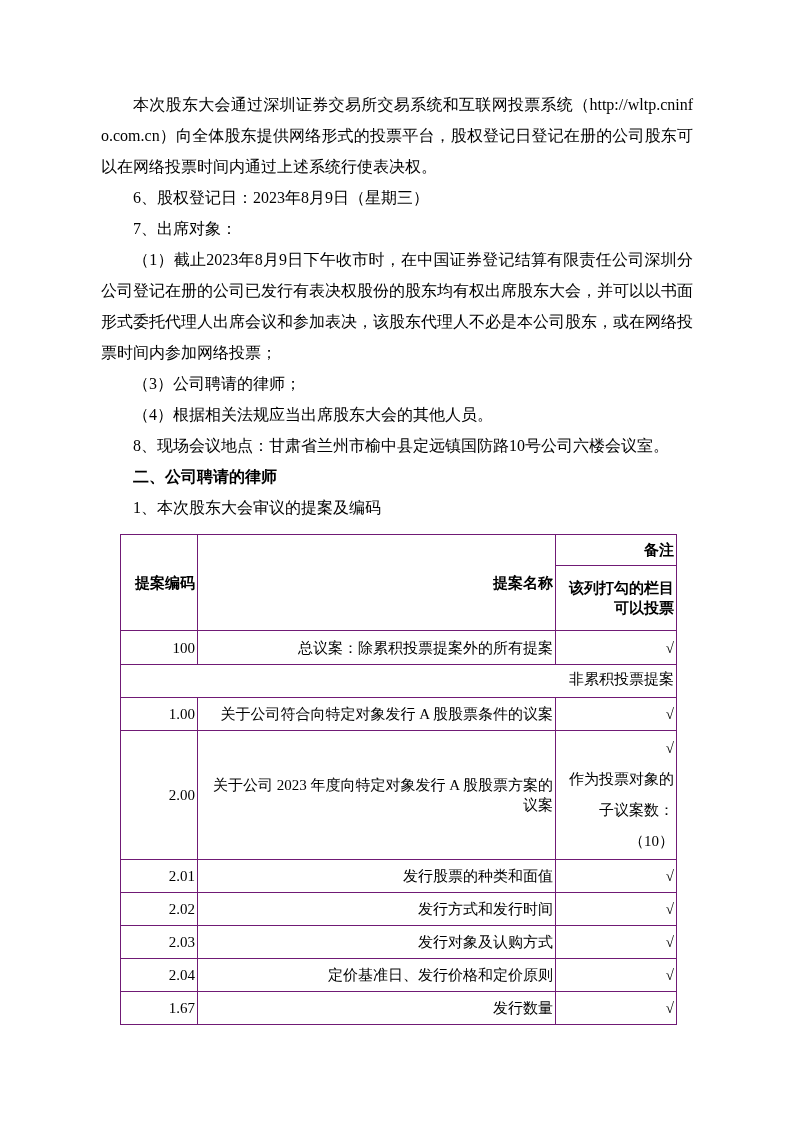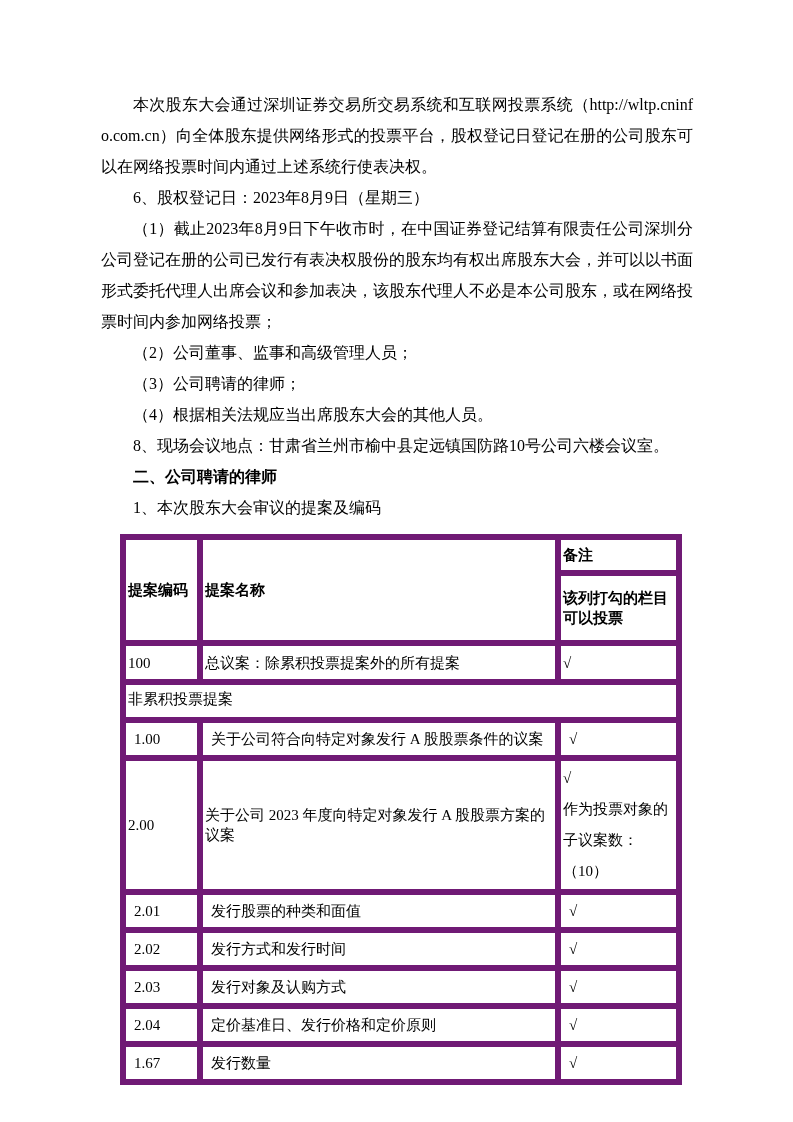--- a/index.html
+++ b/index.html
@@ -36,24 +36,24 @@
     text-align: left;
   }
   table.proposal-table {
     border-collapse: collapse;
     table-layout: fixed;
     width: 556px;
     margin-top: 11px;
     margin-left: 19px;
   }
   table.proposal-table td {
-    border: 6px solid #701a75;
+    border: 1px solid #701a75;
     font-size: 15px;
     line-height: 20px;
-    text-align: left;
+    text-align: right;
     vertical-align: middle;
     padding: 2px 2px;
     overflow: hidden;
   }
   td.bold {
     font-weight: bold;
   }
   td.name-left {
     text-align: left;
     padding-left: 9px;
@@ -76,22 +76,22 @@
   tr.row-tall td  { height: 92px; }
 </style>
 </head>
 <body>
 
 <div class="page">
   <div class="doc-body">
 
     <p>本次股东大会通过深圳证券交易所交易系统和互联网投票系统（http://wltp.cninfo.com.cn）向全体股东提供网络形式的投票平台，股权登记日登记在册的公司股东可以在网络投票时间内通过上述系统行使表决权。</p>
     <p>6、股权登记日：2023年8月9日（星期三）</p>
+    <p>7、出席对象：</p>
     <p>（1）截止2023年8月9日下午收市时，在中国证券登记结算有限责任公司深圳分公司登记在册的公司已发行有表决权股份的股东均有权出席股东大会，并可以以书面形式委托代理人出席会议和参加表决，该股东代理人不必是本公司股东，或在网络投票时间内参加网络投票；</p>
-    <p>（2）公司董事、监事和高级管理人员；</p>
     <p>（3）公司聘请的律师；</p>
     <p>（4）根据相关法规应当出席股东大会的其他人员。</p>
     <p>8、现场会议地点：甘肃省兰州市榆中县定远镇国防路10号公司六楼会议室。</p>
     <p class="heading">二、公司聘请的律师</p>
     <p>1、本次股东大会审议的提案及编码</p>
 
     <table class="proposal-table">
       <colgroup>
         <col style="width:77px">
         <col style="width:358px">

